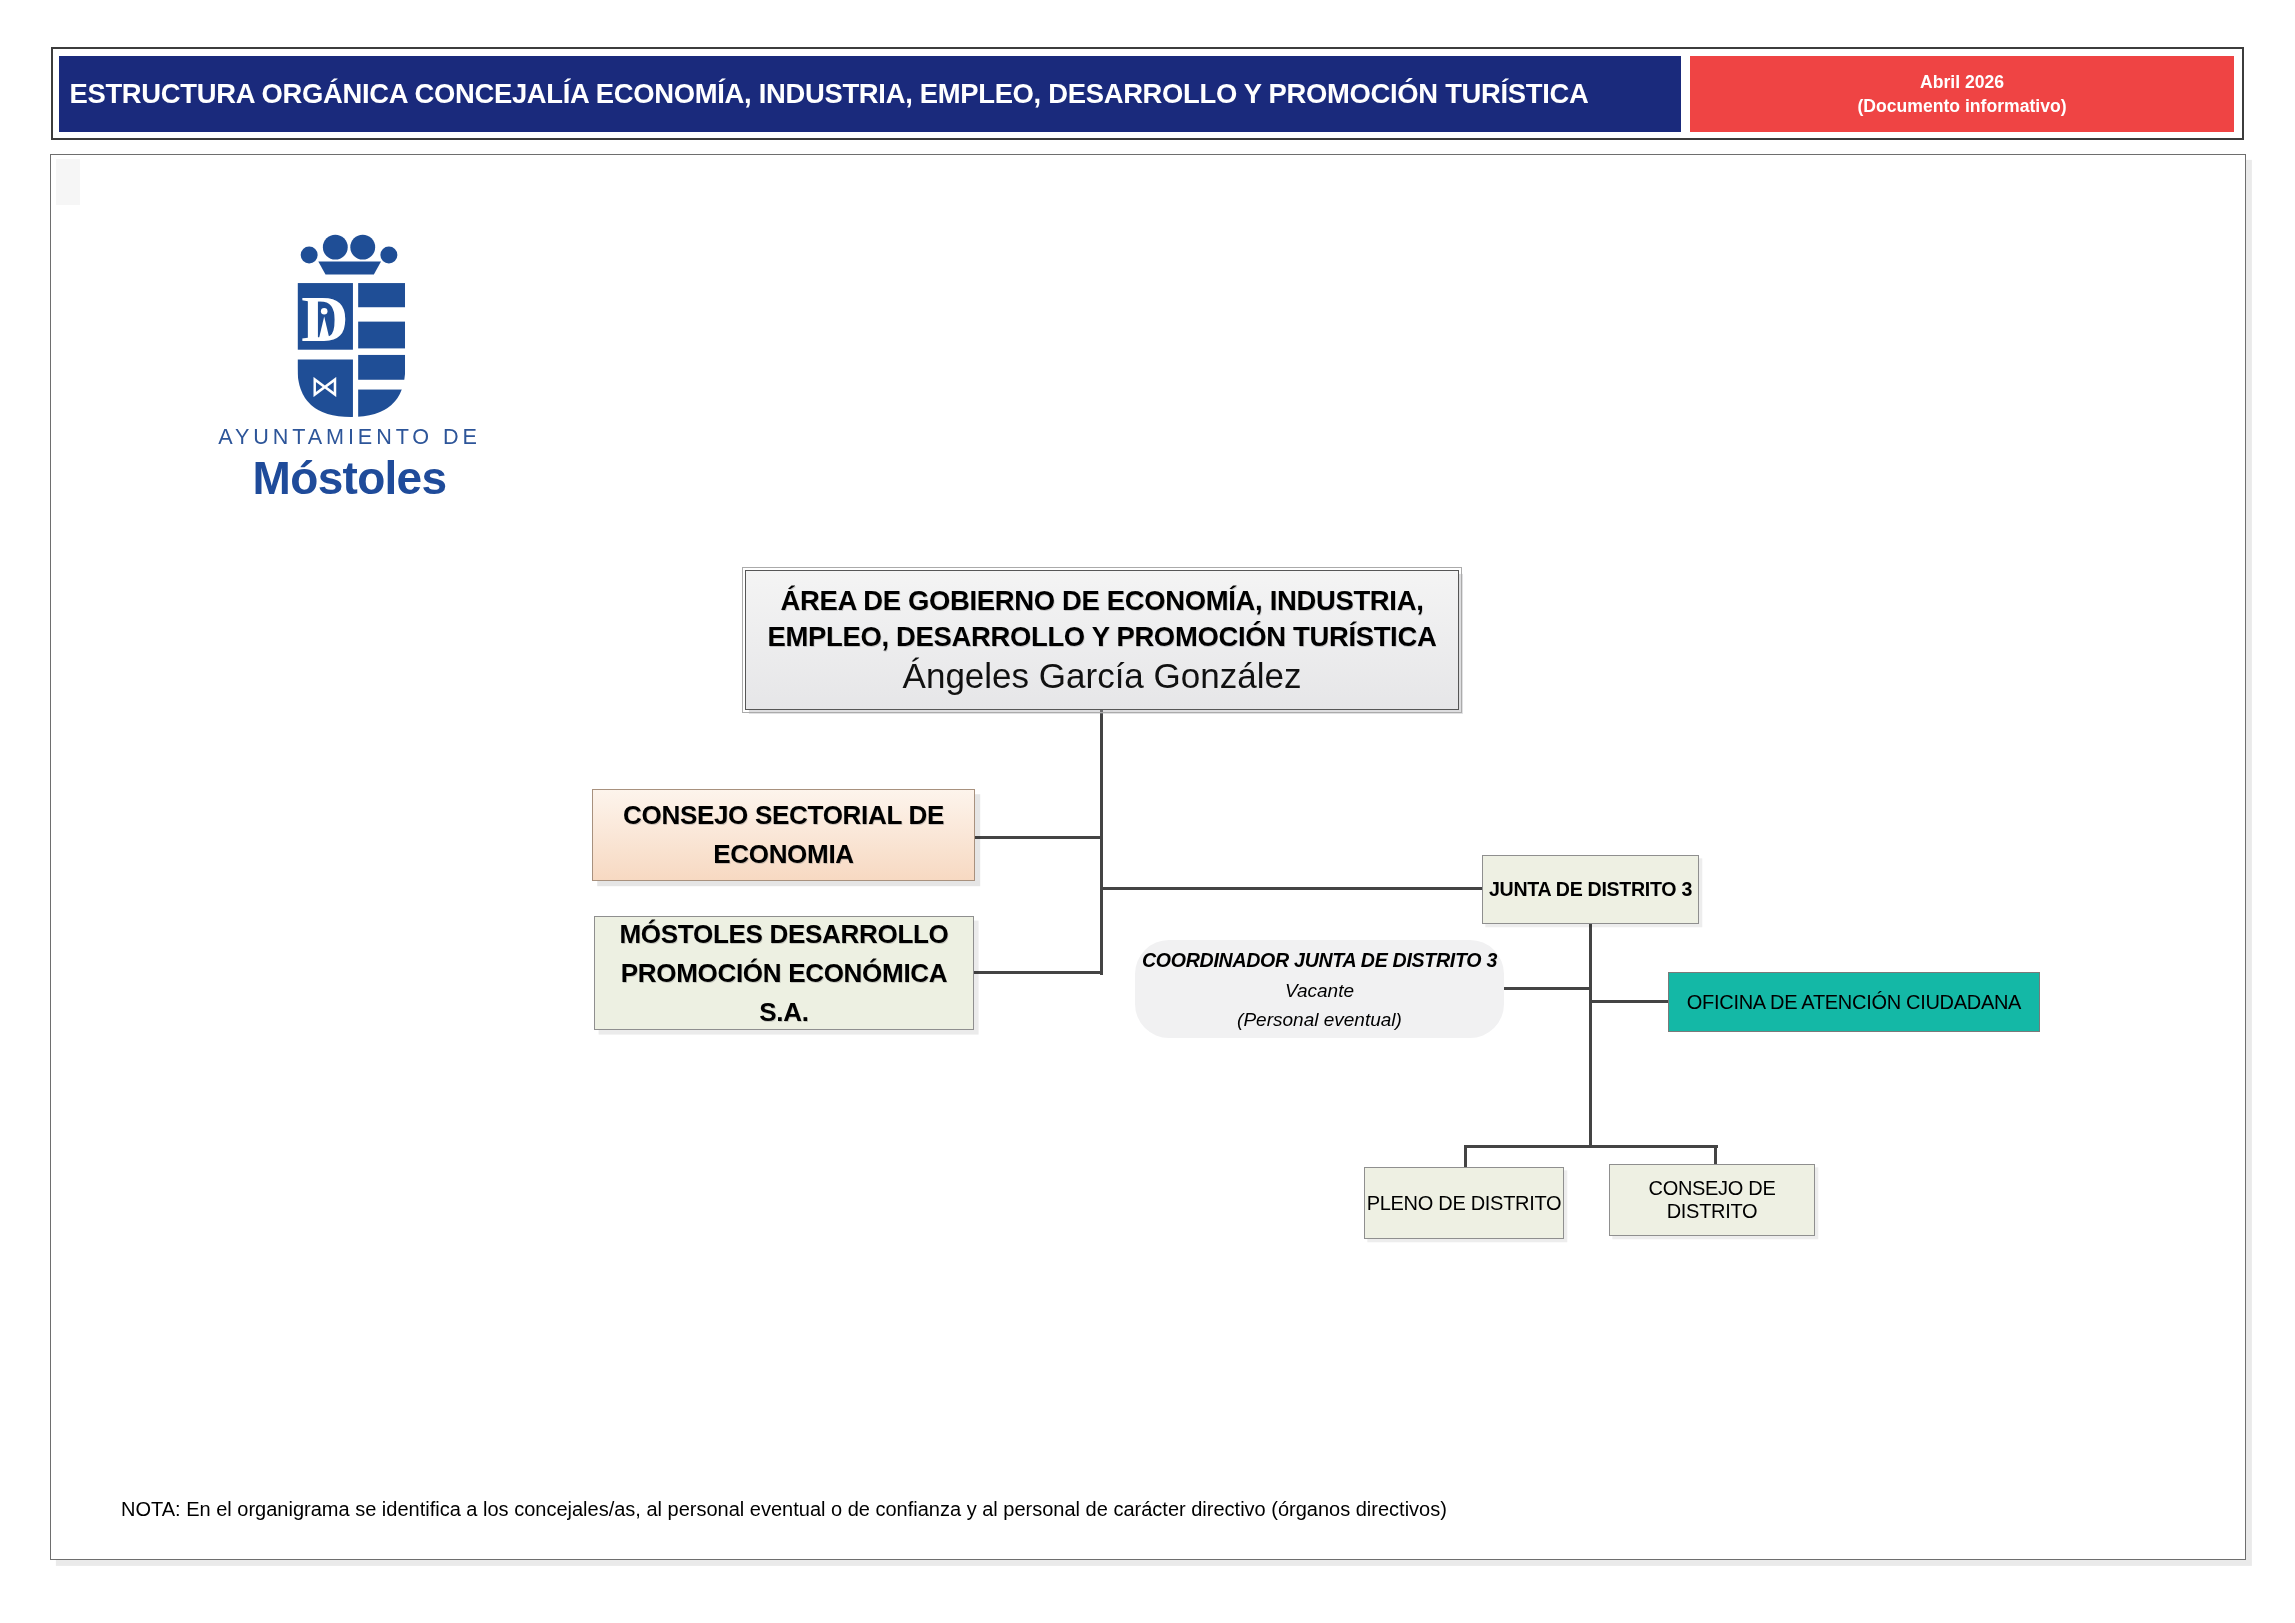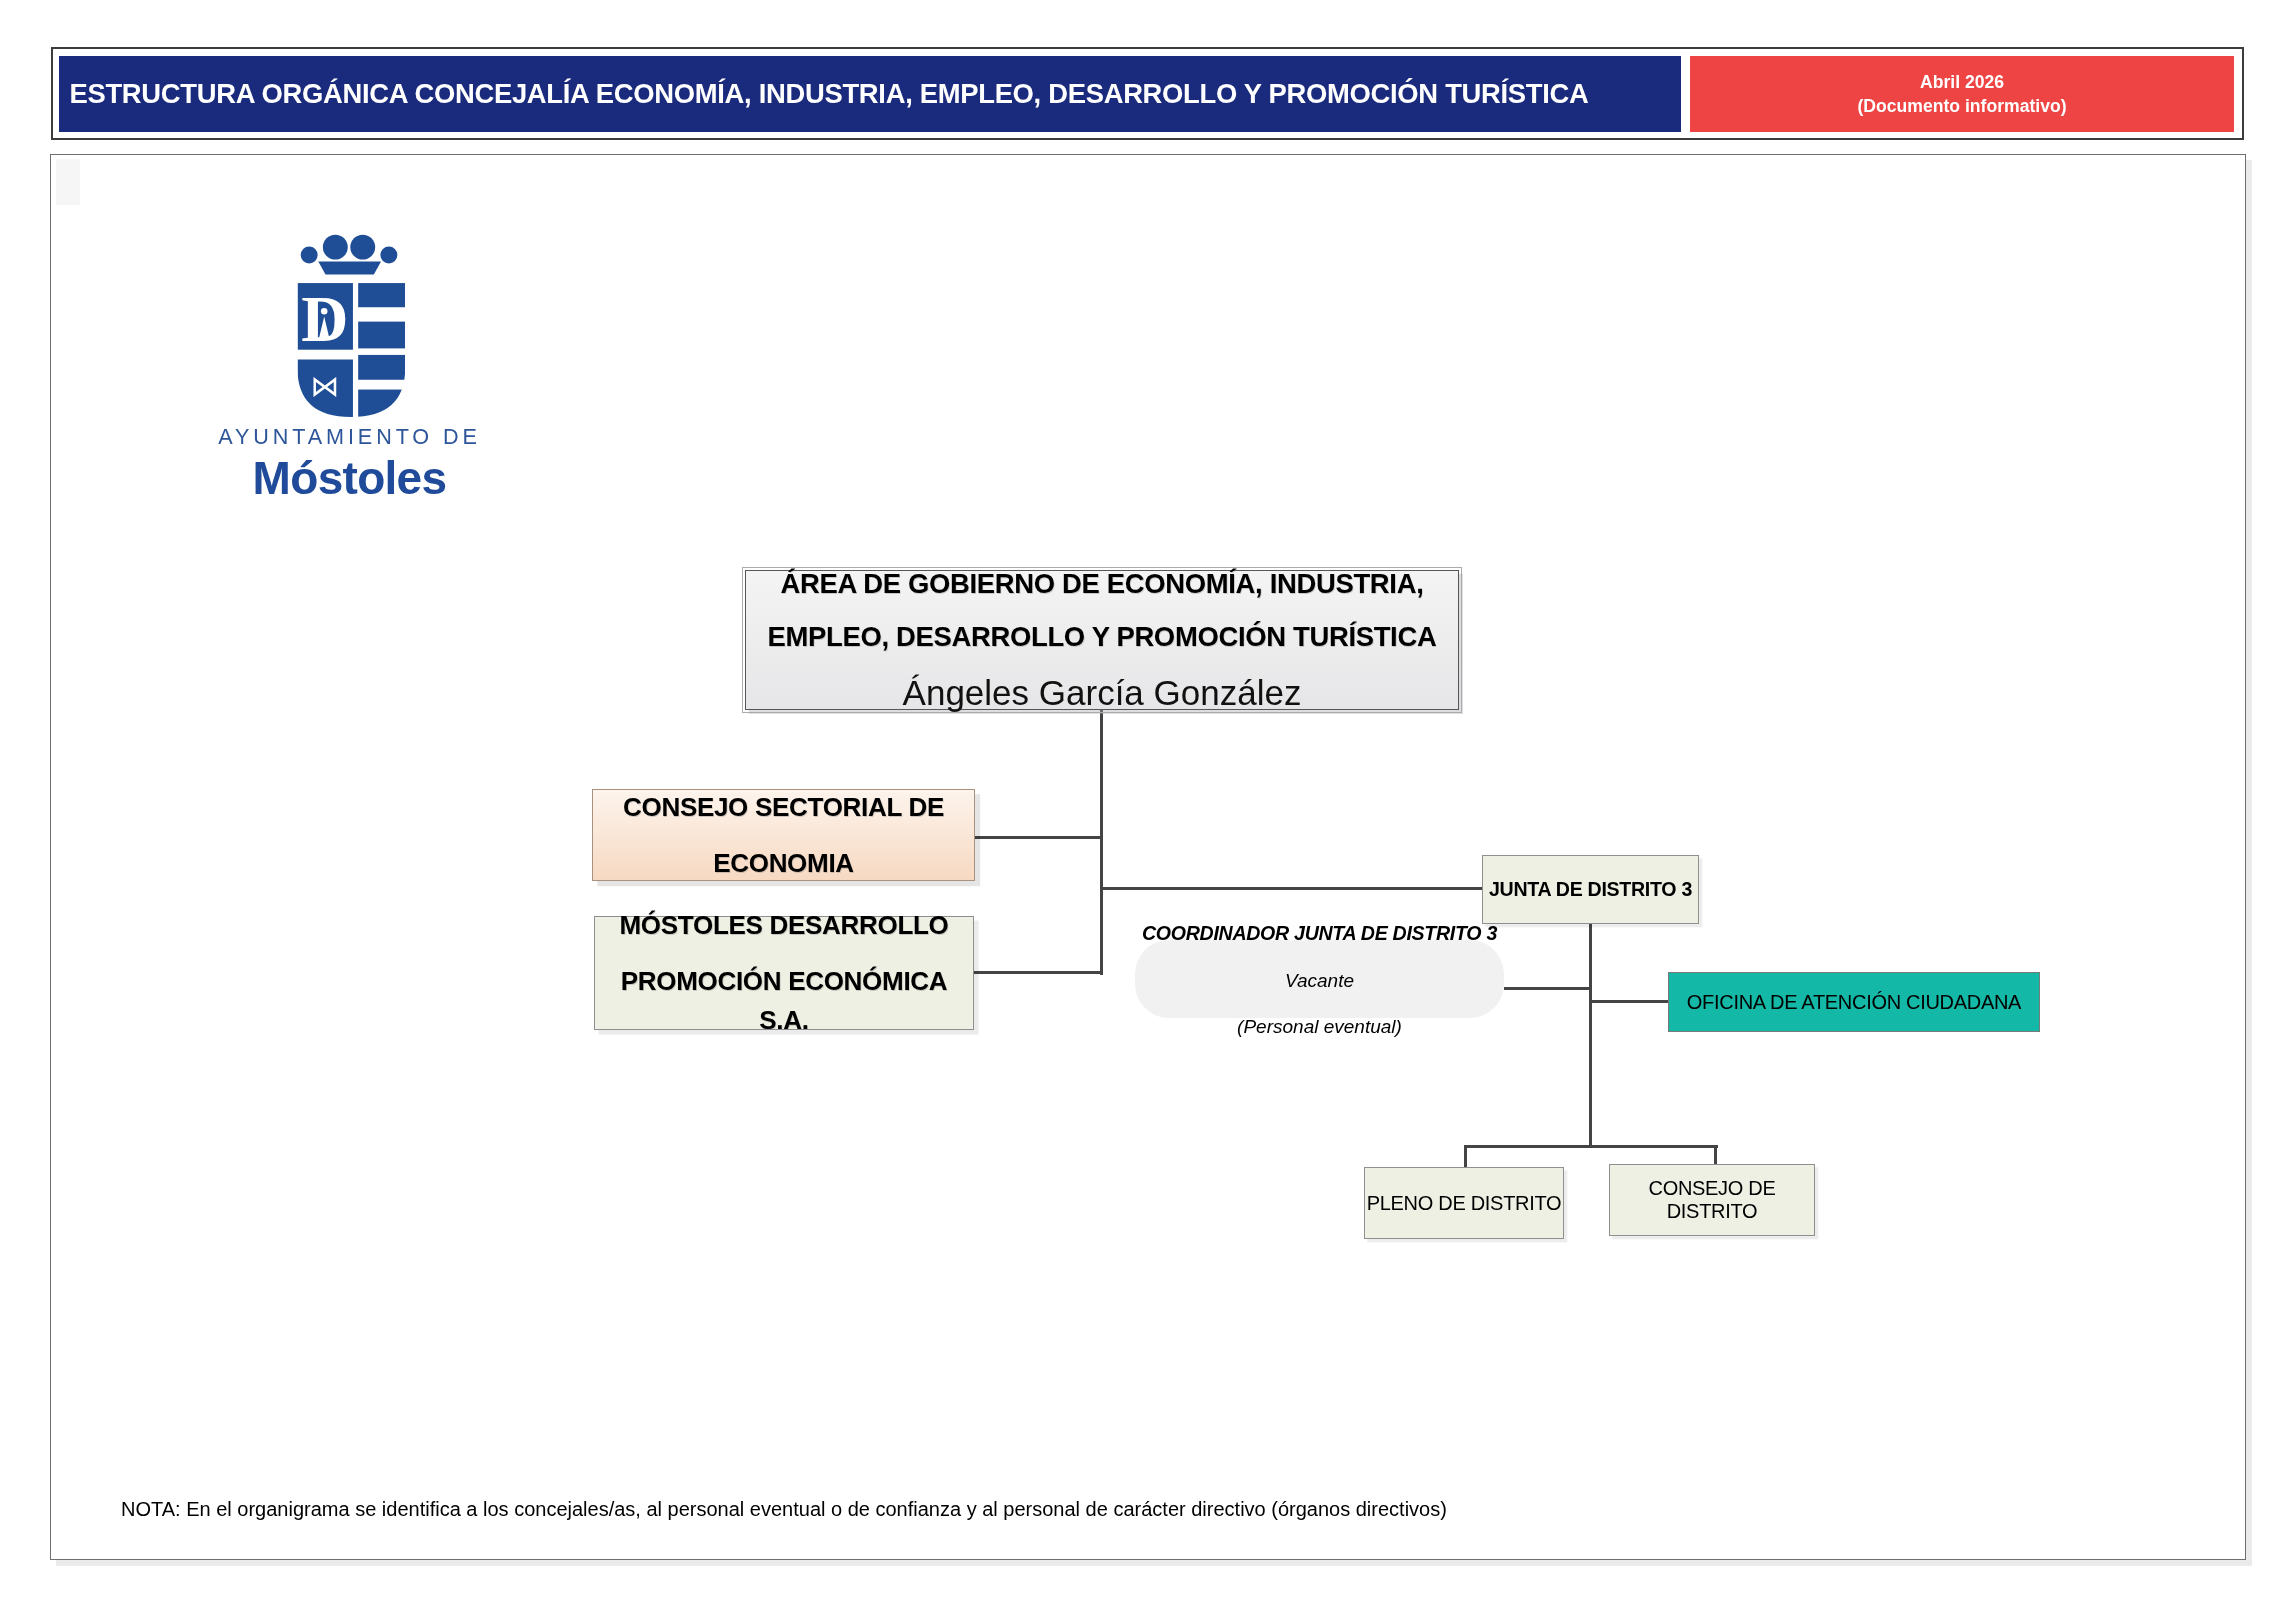--- a/index.html
+++ b/index.html
@@ -20,39 +20,39 @@
   .stray-square{position:absolute;left:56px;top:159px;width:23.5px;height:46px;background:#f6f6f6;}
   
   .logo{position:absolute;left:196px;top:221px;width:307px;text-align:center;}
   .logo svg{display:block;margin:0 auto;}
   .logo-top-text{display:block;margin-top:6.5px;font-size:21.6px;letter-spacing:3.9px;color:#2d5599;}
   .logo-main-text{display:block;margin-top:1.3px;font-size:46px;font-weight:bold;color:#1f4b9a;letter-spacing:-0.7px;}
   
   .line{position:absolute;background:#444;}
   
   .node{position:absolute;box-sizing:border-box;display:flex;flex-direction:column;
-        align-items:center;justify-content:center;text-align:center;gap:17px;}
+        align-items:center;justify-content:center;text-align:center;}
   .root-box{left:745px;top:570px;width:714px;height:140px;
         background:linear-gradient(180deg,#f4f4f4 0%,#e6e6e8 100%);
         border:1.3px solid #565656;outline:0.7px solid #ababab;outline-offset:2px;
         box-shadow:3.9px 3.9px 0 rgba(170,170,175,0.4);}
   .root-box .t{font-size:27.4px;font-weight:bold;line-height:36px;letter-spacing:-0.3px;
         text-shadow:0.7px 0.7px 0 rgba(120,120,120,0.35);}
   .root-box .p{font-size:35px;line-height:42px;color:#111;}
   .consejo-box{left:592px;top:789px;width:383px;height:92px;
         background:linear-gradient(180deg,#fdf4ec 0%,#f7d9c2 100%);
         border:1.3px solid #a8917e;box-shadow:5.2px 5.2px 0 rgba(0,0,0,0.10);}
   .consejo-box span,.mostoles-box span{font-size:26px;font-weight:bold;line-height:39px;
         letter-spacing:-0.3px;text-shadow:0.7px 0.7px 0 rgba(120,120,120,0.35);}
   .mostoles-box{left:594px;top:916px;width:380px;height:114px;background:#edf0e2;
         border:1.3px solid #8f8f8f;box-shadow:4.6px 4.6px 0 rgba(0,0,0,0.08);}
   .junta-box{left:1482px;top:855px;width:217px;height:69px;background:#eef0e3;
         border:1.3px solid #8f8f8f;box-shadow:3.3px 3.3px 0 rgba(0,0,0,0.07);}
   .junta-box span{font-size:19.6px;font-weight:bold;letter-spacing:-0.3px;}
-  .coord-box{left:1135px;top:940px;width:369px;height:78px;background:#f1f1f2;border-radius:34px;}
+  .coord-box{left:1135px;top:940px;width:369px;height:98px;background:#f1f1f2;border-radius:34px;}
   .coord-box .ct{font-size:19.6px;font-weight:bold;font-style:italic;line-height:31px;letter-spacing:-0.3px;}
   .coord-box .cs{font-size:19px;font-style:italic;line-height:29px;}
   .oficina-box{left:1668px;top:972px;width:372px;height:60px;background:#14b8a6;border:1.3px solid #7a7a7a;}
   .oficina-box span,.pleno-box span,.consejo-d-box span{font-size:20px;letter-spacing:-0.3px;}
   .pleno-box{left:1364px;top:1167px;width:200px;height:72px;background:#eef0e3;
         border:1.3px solid #8f8f8f;box-shadow:3.3px 3.3px 0 rgba(0,0,0,0.07);}
   .consejo-d-box{left:1609px;top:1164px;width:206px;height:72px;background:#eef0e3;
         border:1.3px solid #8f8f8f;box-shadow:3.3px 3.3px 0 rgba(0,0,0,0.07);}
   
   .nota{position:absolute;left:121px;top:1498px;font-size:20px;color:#000;white-space:nowrap;}

